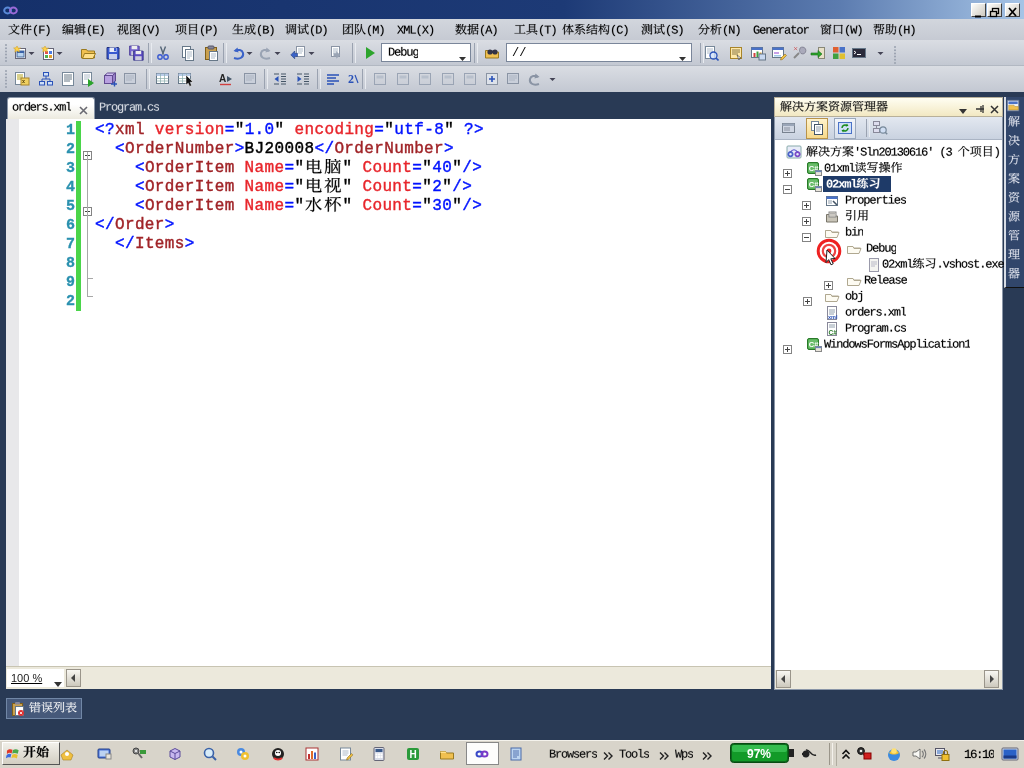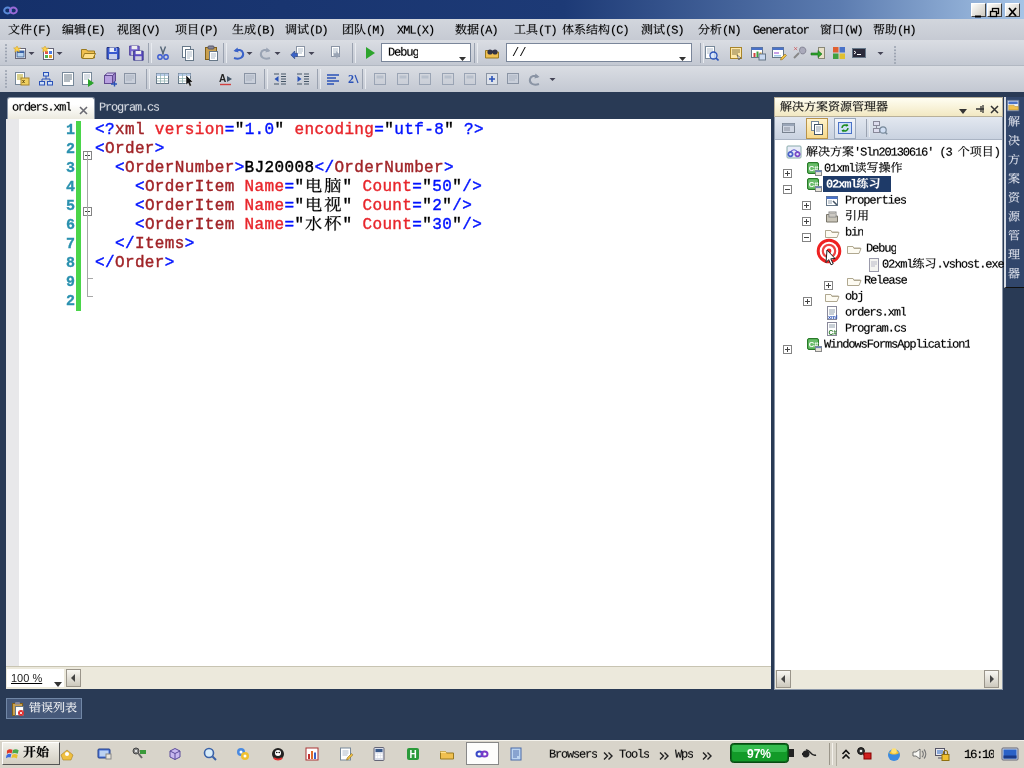--- a/index.html
+++ b/index.html
@@ -678,36 +678,35 @@
     <div style="position:absolute;left:83px;top:202px;"><svg width="9" height="9" viewBox="0 0 9 9">
         <rect x="0.5" y="0.5" width="8" height="8" fill="#fff" stroke="#848484"></rect>
         <path d="M2 4.5h5" stroke="#444" stroke-width="1"></path>
       </svg></div>
     <div style="position:absolute;left:87px;top:152px;width:1px;height:145px;background:#a8a8a8"></div>
     <div style="position:absolute;left:87px;top:278px;width:6px;height:1px;background:#a8a8a8"></div>
     <div style="position:absolute;left:87px;top:296px;width:6px;height:1px;background:#a8a8a8"></div>
     <div style="position:absolute;left:95px;top:121px;">
       <div style="font:16px/19px 'Liberation Mono',monospace;letter-spacing:0.37px;-webkit-text-stroke:0.4px">
         <div style="height:19px;white-space:pre"><span style="color:#0012ff">&lt;?</span><span style="color:#a02428">xml</span><span style="color:#000"> </span><span style="color:#e8262c">version</span><span style="color:#0012ff">=</span><span style="color:#000">"</span><span style="color:#0012ff">1.0</span><span style="color:#000">"</span><span style="color:#000"> </span><span style="color:#e8262c">encoding</span><span style="color:#0012ff">=</span><span style="color:#000">"</span><span style="color:#0012ff">utf-8</span><span style="color:#000">"</span><span style="color:#0012ff"> ?&gt;</span></div>
-        <div style="height:19px;white-space:pre"><span style="color:#0012ff">&lt;</span><span style="color:#a02428">Order</span><span style="color:#0012ff">&gt;</span></div>
         <div style="height:19px;white-space:pre"><span style="color:#000">  </span><span style="color:#0012ff">&lt;</span><span style="color:#a02428">OrderNumber</span><span style="color:#0012ff">&gt;</span><span style="color:#000">BJ20008</span><span style="color:#0012ff">&lt;/</span><span style="color:#a02428">OrderNumber</span><span style="color:#0012ff">&gt;</span></div>
         <div style="height:19px;white-space:pre"><span style="color:#000">    </span><span style="color:#0012ff">&lt;</span><span style="color:#a02428">OrderItem</span><span style="color:#000"> </span><span style="color:#e8262c">Name</span><span style="color:#0012ff">=</span><span style="color:#000">"</span><span style="display:inline-block;vertical-align:top;width:38px"><svg class="t" width="38" height="19" style="fill:#000;stroke:#000;stroke-width:0.25px">
               <use href="#g7535" transform="translate(1 13.4) scale(1.0750)"></use>
               <use href="#g8111" transform="translate(20.2 13.4) scale(1.0750)"></use>
-            </svg></span><span style="color:#000">"</span><span style="color:#000"> </span><span style="color:#e8262c">Count</span><span style="color:#0012ff">=</span><span style="color:#000">"</span><span style="color:#0012ff">50</span><span style="color:#000">"</span><span style="color:#0012ff">/&gt;</span></div>
+            </svg></span><span style="color:#000">"</span><span style="color:#000"> </span><span style="color:#e8262c">Count</span><span style="color:#0012ff">=</span><span style="color:#000">"</span><span style="color:#0012ff">40</span><span style="color:#000">"</span><span style="color:#0012ff">/&gt;</span></div>
         <div style="height:19px;white-space:pre"><span style="color:#000">    </span><span style="color:#0012ff">&lt;</span><span style="color:#a02428">OrderItem</span><span style="color:#000"> </span><span style="color:#e8262c">Name</span><span style="color:#0012ff">=</span><span style="color:#000">"</span><span style="display:inline-block;vertical-align:top;width:38px"><svg class="t" width="38" height="19" style="fill:#000;stroke:#000;stroke-width:0.25px">
               <use href="#g7535" transform="translate(1 13.4) scale(1.0750)"></use>
               <use href="#g89c6" transform="translate(20.2 13.4) scale(1.0750)"></use>
             </svg></span><span style="color:#000">"</span><span style="color:#000"> </span><span style="color:#e8262c">Count</span><span style="color:#0012ff">=</span><span style="color:#000">"</span><span style="color:#0012ff">2</span><span style="color:#000">"</span><span style="color:#0012ff">/&gt;</span></div>
         <div style="height:19px;white-space:pre"><span style="color:#000">    </span><span style="color:#0012ff">&lt;</span><span style="color:#a02428">OrderItem</span><span style="color:#000"> </span><span style="color:#e8262c">Name</span><span style="color:#0012ff">=</span><span style="color:#000">"</span><span style="display:inline-block;vertical-align:top;width:38px"><svg class="t" width="38" height="19" style="fill:#000;stroke:#000;stroke-width:0.25px">
               <use href="#g6c34" transform="translate(1 13.4) scale(1.0750)"></use>
               <use href="#g676f" transform="translate(20.2 13.4) scale(1.0750)"></use>
             </svg></span><span style="color:#000">"</span><span style="color:#000"> </span><span style="color:#e8262c">Count</span><span style="color:#0012ff">=</span><span style="color:#000">"</span><span style="color:#0012ff">30</span><span style="color:#000">"</span><span style="color:#0012ff">/&gt;</span></div>
+        <div style="height:19px;white-space:pre"><span style="color:#0012ff">&lt;/</span><span style="color:#a02428">Order</span><span style="color:#0012ff">&gt;</span></div>
         <div style="height:19px;white-space:pre"><span style="color:#000">  </span><span style="color:#0012ff">&lt;/</span><span style="color:#a02428">Items</span><span style="color:#0012ff">&gt;</span></div>
-        <div style="height:19px;white-space:pre"><span style="color:#0012ff">&lt;/</span><span style="color:#a02428">Order</span><span style="color:#0012ff">&gt;</span></div>
       </div>
     </div>
     <div style="position:absolute;left:6px;top:666px;width:765px;height:23px;background:#ece9dc;border-top:1px solid #c8c4b2;box-sizing:border-box"></div>
     <div style="position:absolute;left:7px;top:669px;text-decoration:underline;">
       <div style="width:57px;height:18px;background:#fff;font:11px 'Liberation Sans',sans-serif;color:#222;padding:3px 0 0 4px;box-sizing:border-box">100 %</div>
     </div>
     <div style="position:absolute;left:54px;top:674px;"><svg width="8" height="6">
         <path d="M0 0l4 5 4-5z" fill="#333"></path>
       </svg></div>
     <div style="position:absolute;left:66px;top:669px;">

